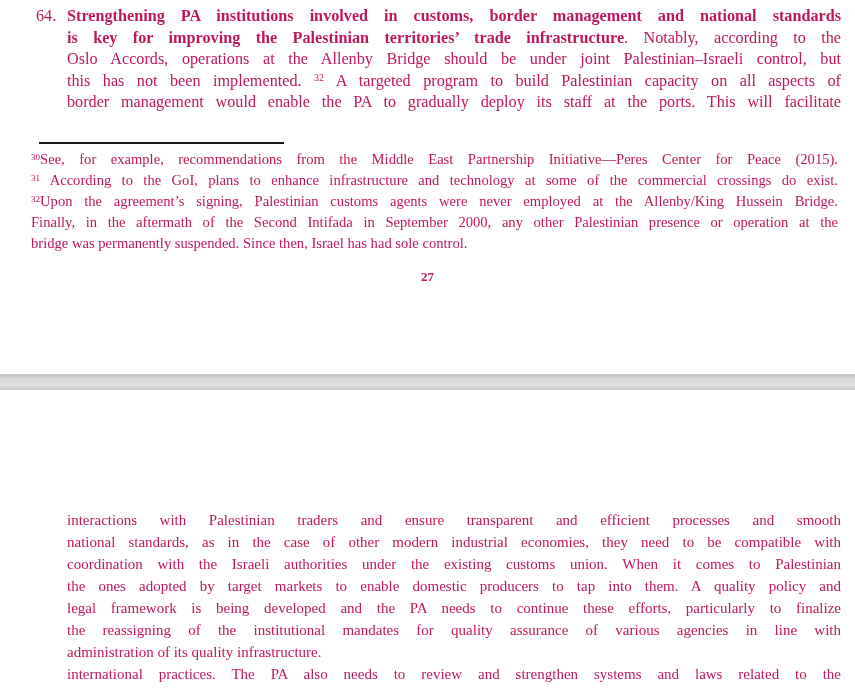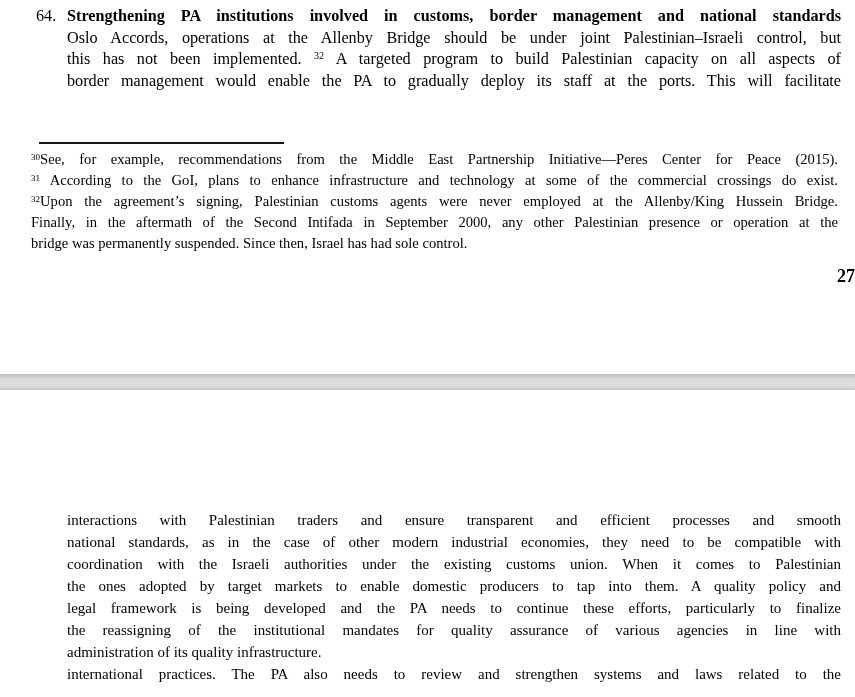--- a/index.html
+++ b/index.html
@@ -1,21 +1,21 @@
 <!DOCTYPE html>
 <html><head>
 <meta charset="utf-8">
 <style>
   html, body { margin: 0; padding: 0; background: #ffffff; }
   .canvas {
     position: relative;
     width: 855px;
     height: 697px;
     background: #ffffff;
-    color: #000000;
+    color: #be185d;
     font-family: "Liberation Serif", "DejaVu Serif", serif;
     overflow: hidden;
   }
 
   
   .para64 {
     position: absolute;
     left: 36px;
     top: 6px;
     width: 805px;
@@ -52,23 +52,23 @@
     width: 807px;
     font-size: 14.6px;
     line-height: 21px;
   }
 
   .pageno {
     position: absolute;
     left: 0;
     top: 267px;
     width: 855px;
-    text-align: right;
+    text-align: center;
     font-weight: bold;
-    font-size: 18px;
+    font-size: 13px;
     line-height: 19px;
   }
 
   
   .pagesep {
     position: absolute;
     left: 0;
     top: 374px;
     width: 855px;
     height: 16px;
@@ -89,20 +89,21 @@
 <body>
 
 <div class="canvas">
 
   <section>
 
     <div class="para64">
       <span class="pnum">64.</span>
       <div class="plines">
         <div class="jline"><span class="b">Strengthening PA institutions involved in customs, border management and national standards</span></div>
+        <div class="jline"><span class="b">is key for improving the Palestinian territories’ trade infrastructure</span><span>. Notably, according to the</span></div>
         <div class="jline"><span>Oslo Accords, operations at the Allenby Bridge should be under joint Palestinian–Israeli control, but</span></div>
         <div class="jline"><span>this has not been implemented.</span> <sup class="ref">32</sup> <span>A targeted program to build Palestinian capacity on all aspects of</span></div>
         <div class="jline"><span>border management would enable the PA to gradually deploy its staff at the ports. This will facilitate</span></div>
       </div>
     </div>
 
     <div class="fnrule"></div>
 
     <div class="footnotes">
       <div class="jline"><sup class="ref">30</sup><span>See, for example, recommendations from the Middle East Partnership Initiative—Peres Center for Peace (2015).</span></div>

